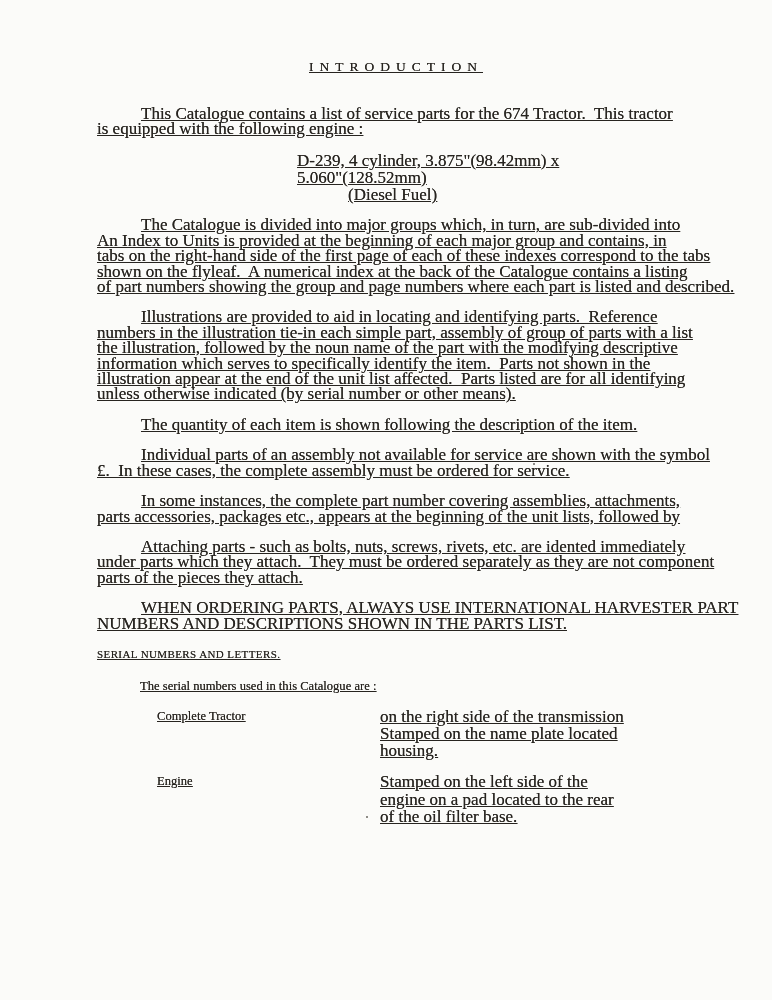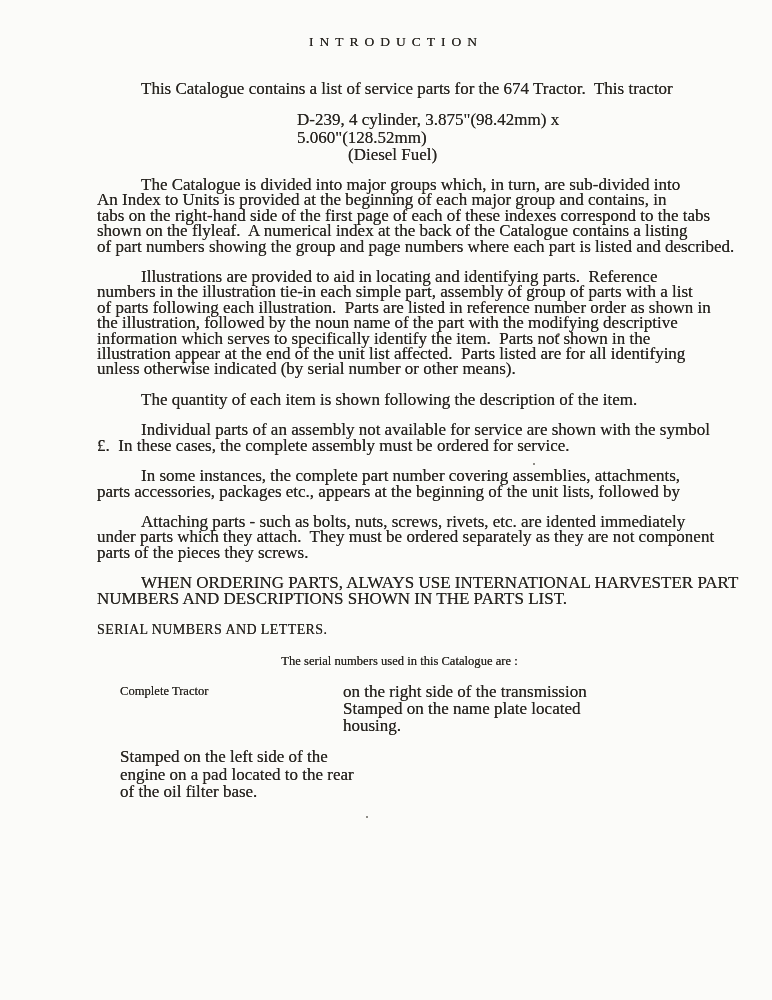--- a/index.html
+++ b/index.html
@@ -8,23 +8,24 @@
     height: 1000px;
     background: #fbfbf9;
     font-family: "Liberation Serif", serif;
     color: #272420;
     position: relative;
     overflow: hidden;
   }
   .page {
     position: absolute;
     inset: 0;
-    padding: 34px 95px 0 97px;
+    padding: 59px 95px 0 97px;
     box-sizing: border-box;
     text-shadow: 0 0 0.35px rgba(40, 36, 30, 0.8);
+    text-decoration: underline;
   }
   .title {
     font-size: 13.5px;
     font-weight: normal;
     text-align: center;
     letter-spacing: 6px;
     margin: 0 0 0 18px;
     padding-bottom: 31px;
   }
   .line {
@@ -34,35 +35,34 @@
   }
   .para { margin-bottom: 15px; }
   .para > div:first-of-type { text-indent: 44px; }
   .engine-spec {
     margin-left: 200px;
     margin-bottom: 14px;
   }
   .engine-spec .line { line-height: 17.2px; }
   .engine-spec > div:nth-of-type(3) { padding-left: 51px; }
   .serial-heading {
-    font-size: 14px;
+    font-size: 11px;
     line-height: 15.4px;
     letter-spacing: 0.4px;
     margin: 16px 0 17px 0;
     white-space: pre;
   }
   .serial-intro {
-    margin-left: 25px;
+    margin-left: 43px;
     margin-bottom: 13px;
     white-space: pre;
     font-size: 12.6px;
     line-height: 15.4px;
-    text-align: center;
   }
-  .serial-table { margin-left: 23px; }
+  .serial-table { margin-left: 60px; }
   .serial-row {
     display: flex;
     margin-bottom: 14px;
   }
   .serial-label {
     width: 223px;
     flex-shrink: 0;
     font-size: 12.6px;
     line-height: 17.2px;
     white-space: pre;
@@ -87,20 +87,21 @@
 
   <h1 class="title">INTRODUCTION</h1>
 
   <div></div>
 
   <div class="paragraphs-part-1"></div>
 
   <div class="para">
 
   <div class="line">This Catalogue contains a list of service parts for the 674 Tractor.  This tractor</div>
+      <div class="line">is equipped with the following engine :</div>
     </div>
 
   <div class="engine-spec">
 
   <div class="line">D-239, 4 cylinder, 3.875"(98.42mm) x</div>
       <div class="line">5.060"(128.52mm)</div>
       <div class="line">(Diesel Fuel)</div>
     </div>
 
   <div class="para">
@@ -109,21 +110,20 @@
       <div class="line">An Index to Units is provided at the beginning of each major group and contains, in</div>
       <div class="line">tabs on the right-hand side of the first page of each of these indexes correspond to the tabs</div>
       <div class="line">shown on the flyleaf.  A numerical index at the back of the Catalogue contains a listing</div>
       <div class="line">of part numbers showing the group and page numbers where each part is listed and described.</div>
     </div>
 
   <div class="para">
 
   <div class="line">Illustrations are provided to aid in locating and identifying parts.  Reference</div>
       <div class="line">numbers in the illustration tie-in each simple part, assembly of group of parts with a list</div>
-      <div class="line">of parts following each illustration.  Parts are listed in reference number order as shown in</div>
       <div class="line">the illustration, followed by the noun name of the part with the modifying descriptive</div>
       <div class="line">information which serves to specifically identify the item.  Parts not shown in the</div>
       <div class="line">illustration appear at the end of the unit list affected.  Parts listed are for all identifying</div>
       <div class="line">unless otherwise indicated (by serial number or other means).</div>
     </div>
 
   <div class="para">
 
   <div class="line">The quantity of each item is shown following the description of the item.</div>
     </div>
@@ -137,21 +137,21 @@
   <div class="para">
 
   <div class="line">In some instances, the complete part number covering assemblies, attachments,</div>
       <div class="line">parts accessories, packages etc., appears at the beginning of the unit lists, followed by</div>
     </div>
 
   <div class="para">
 
   <div class="line">Attaching parts - such as bolts, nuts, screws, rivets, etc. are idented immediately</div>
       <div class="line">under parts which they attach.  They must be ordered separately as they are not component</div>
-      <div class="line">parts of the pieces they screws.</div>
+      <div class="line">parts of the pieces they attach.</div>
     </div>
 
   <div class="para">
 
   <div class="line">WHEN ORDERING PARTS, ALWAYS USE INTERNATIONAL HARVESTER PART</div>
       <div class="line">NUMBERS AND DESCRIPTIONS SHOWN IN THE PARTS LIST.</div>
     </div>
 
   <div class="serial-heading">SERIAL NUMBERS AND LETTERS.</div>
 
@@ -163,20 +163,21 @@
         <div class="serial-label">Complete Tractor</div>
         <div class="serial-desc">
 
         <div class="line">on the right side of the transmission</div>
           <div class="line">Stamped on the name plate located</div>
           <div class="line">housing.</div>
         </div>
       </div>
 
       <div class="serial-row">
+        <div class="serial-label">Engine</div>
         <div class="serial-desc">
 
         <div class="line">Stamped on the left side of the</div>
           <div class="line">engine on a pad located to the rear</div>
           <div class="line">of the oil filter base.</div>
         </div>
       </div>
 
     </div>
 

